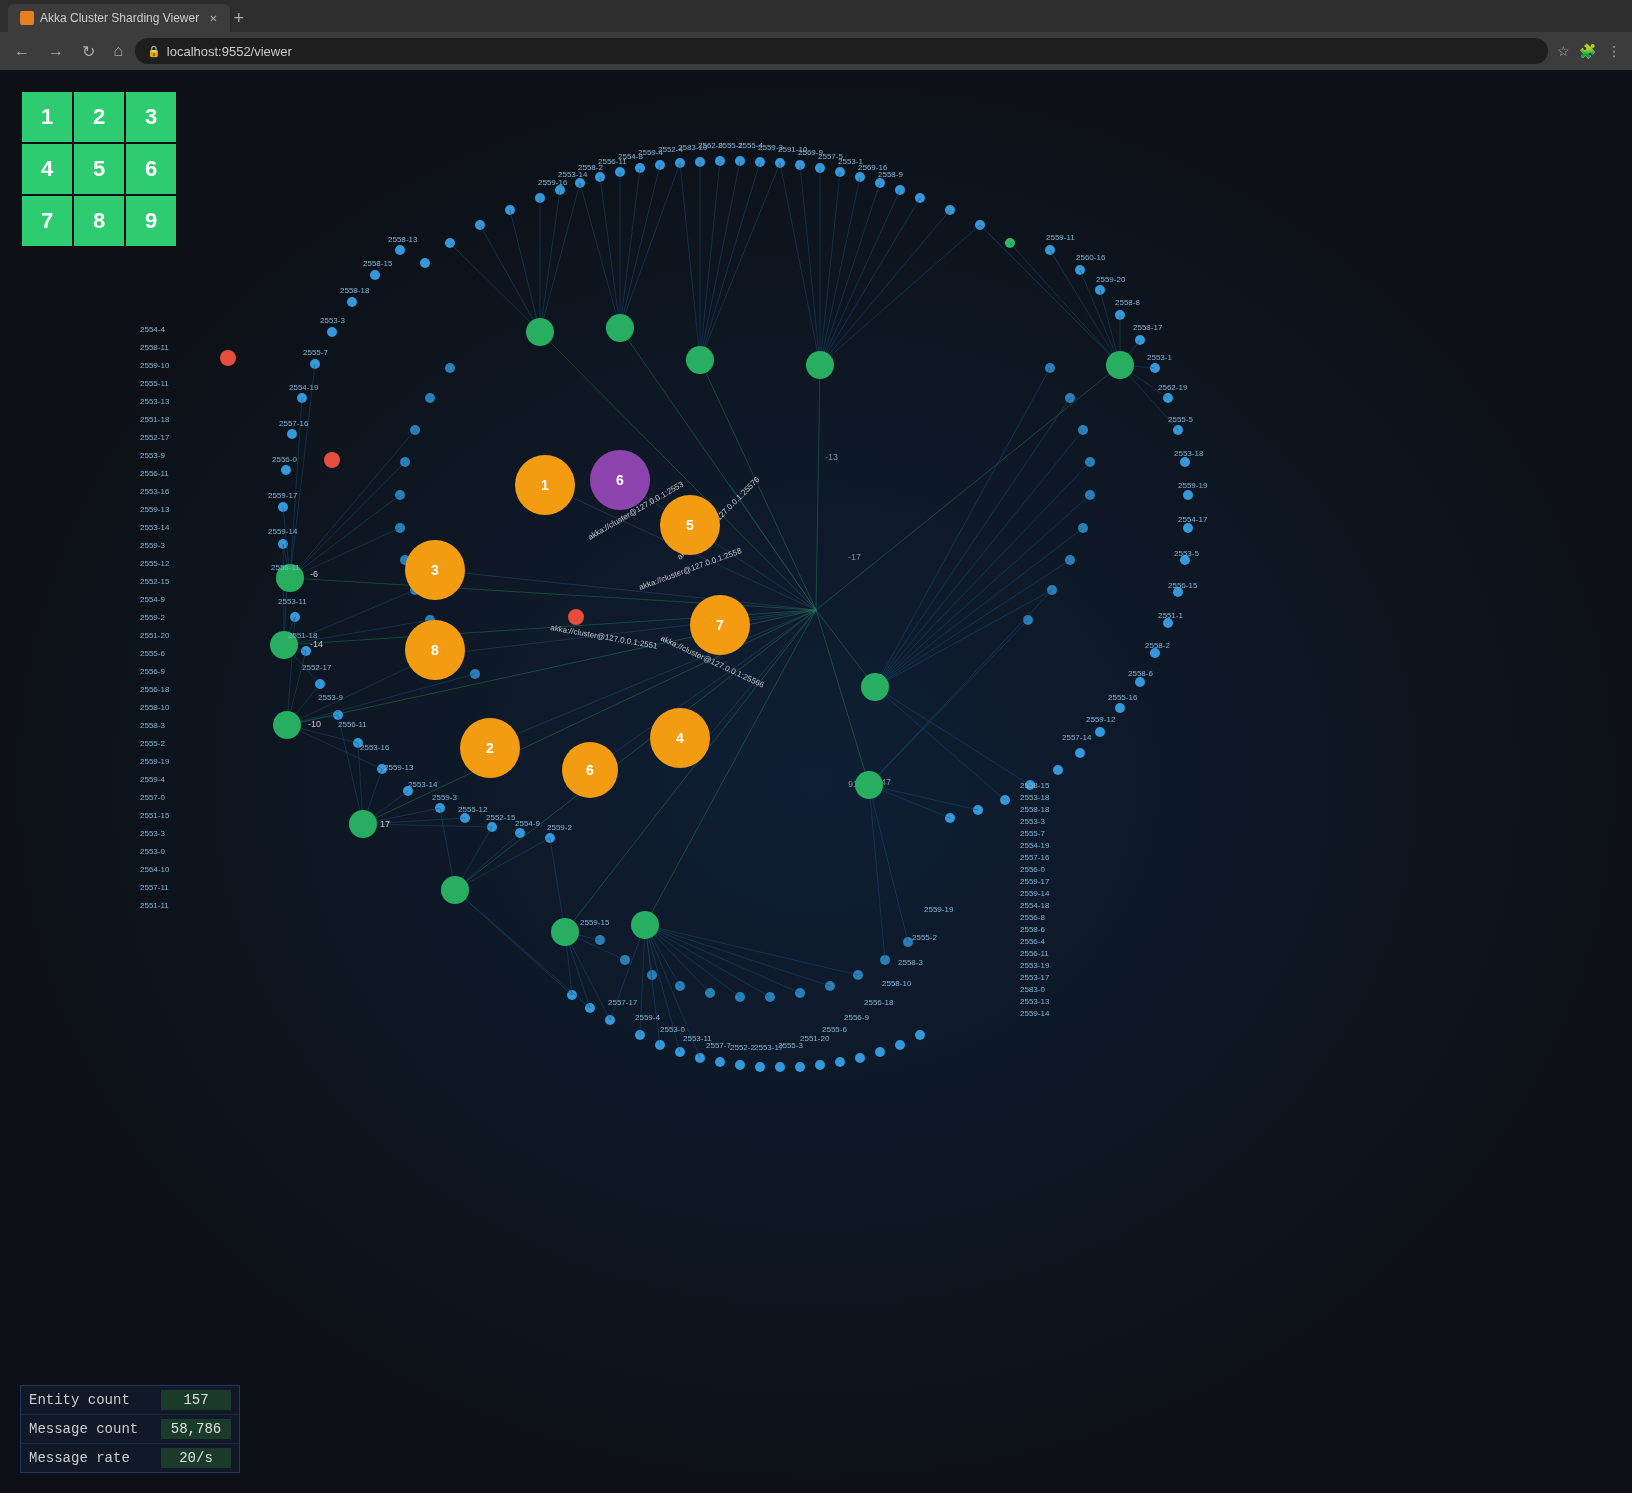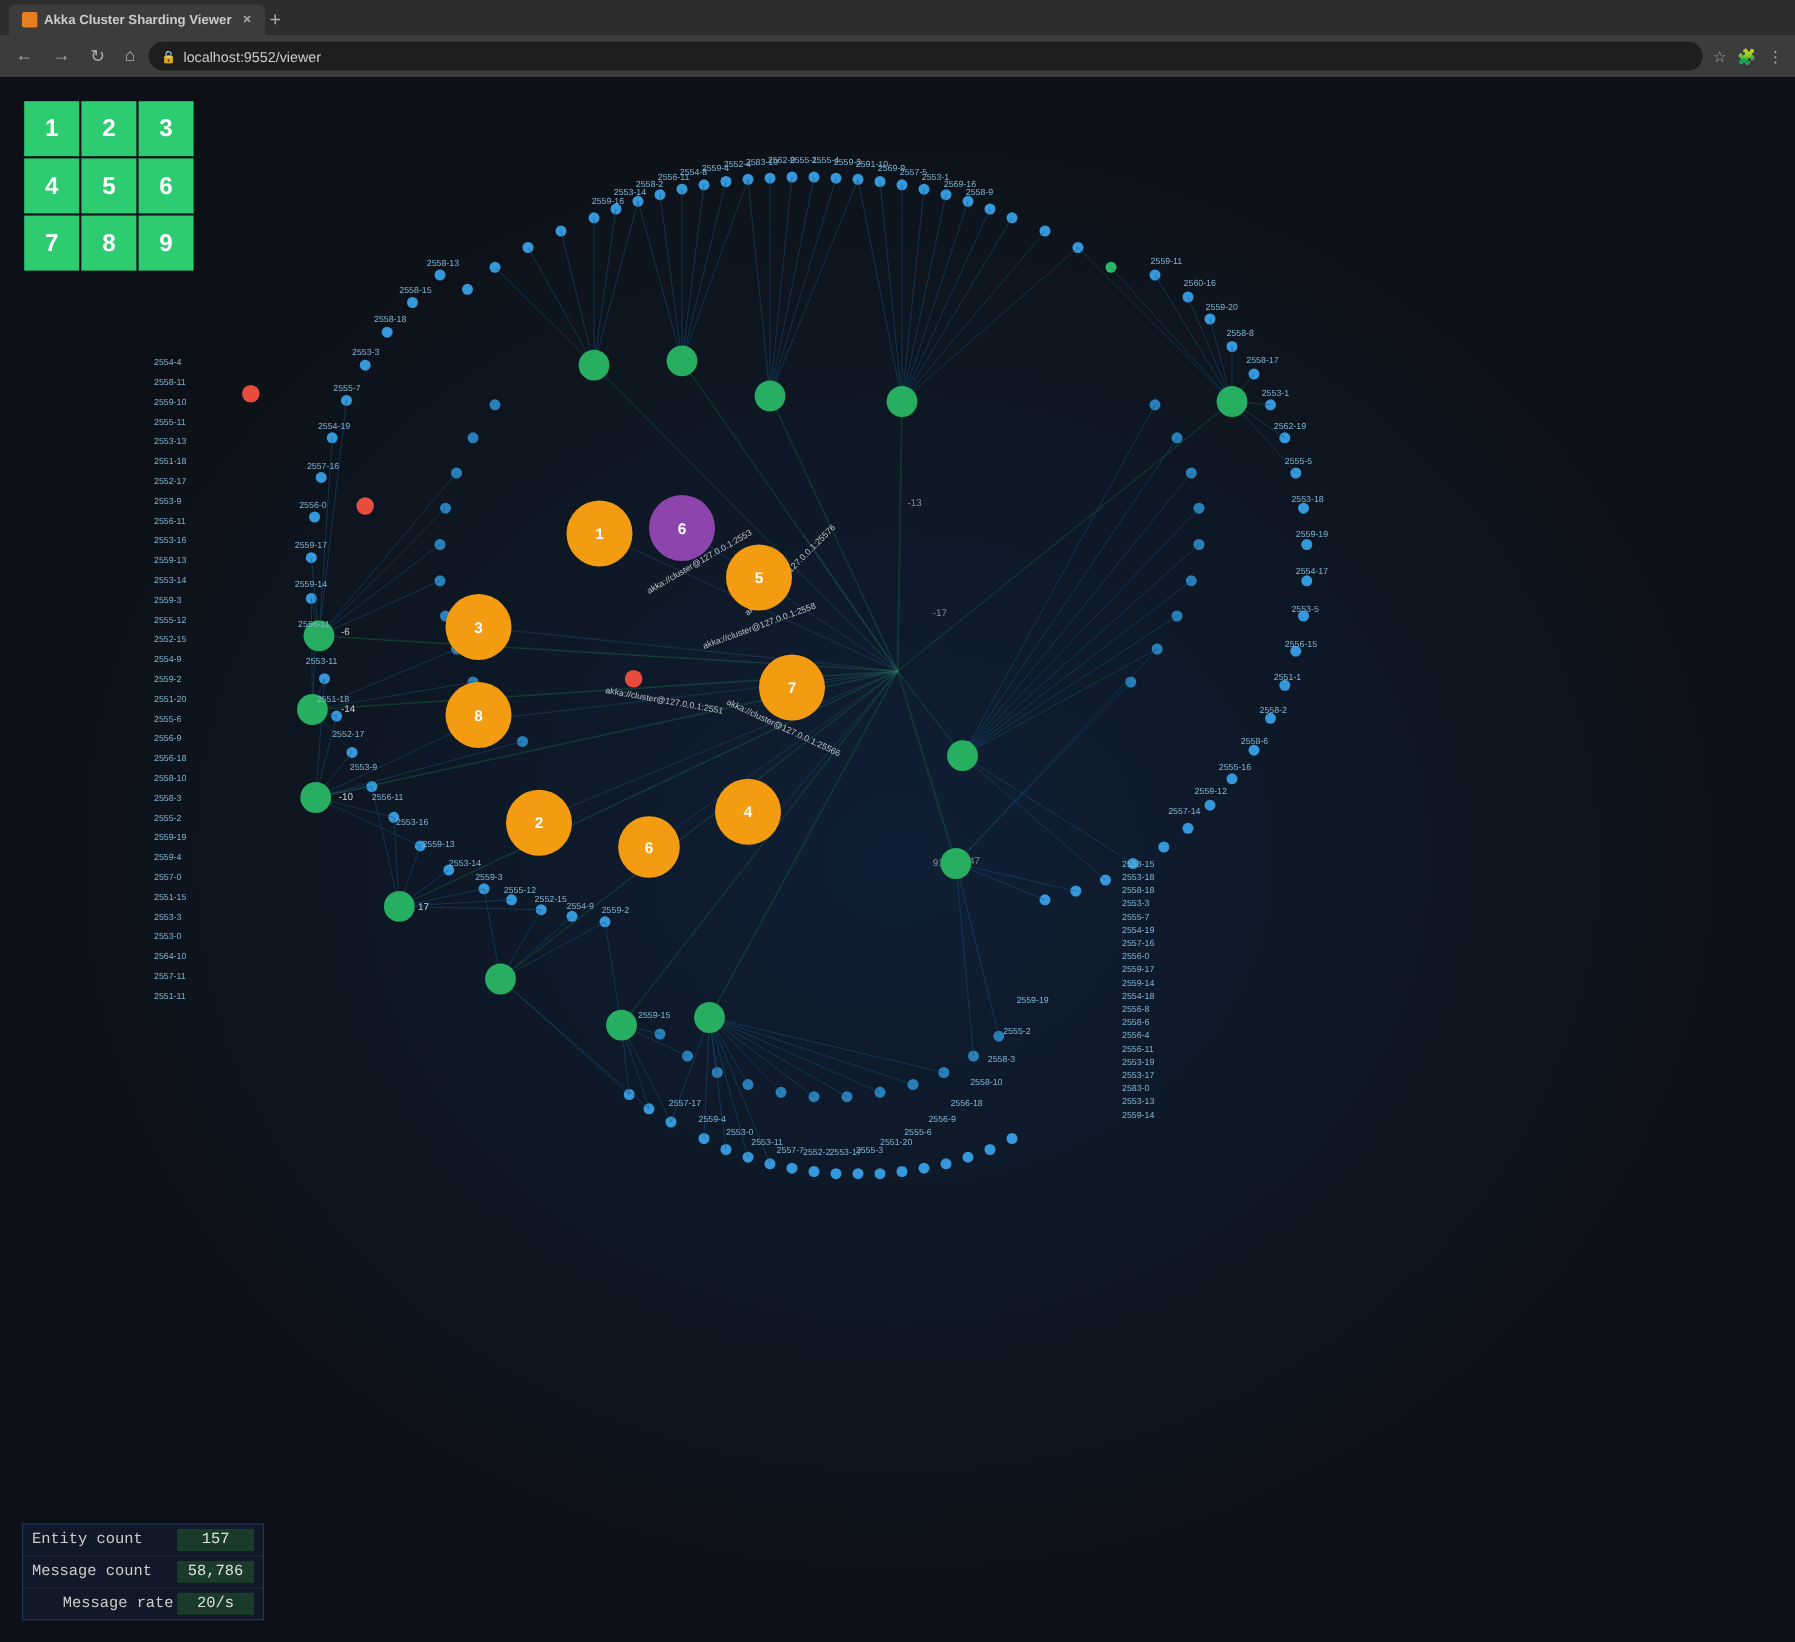--- a/index.html
+++ b/index.html
@@ -30,21 +30,20 @@
     .tab {
       background: #3c3c3c;
       color: #ccc;
       font-size: 12px;
       padding: 4px 12px;
       border-radius: 6px 6px 0 0;
       display: flex;
       align-items: center;
       gap: 6px;
       height: 28px;
-      font-weight: bold;
     }
     .tab .favicon {
       width: 14px;
       height: 14px;
       background: #e67e22;
       border-radius: 2px;
       display: inline-block;
     }
     .tab .close-btn {
       color: #aaa;
@@ -144,21 +143,21 @@
       min-width: 220px;
     }
     .stat-row {
       display: flex;
       align-items: center;
       justify-content: space-between;
       padding: 4px 8px;
       border-bottom: 1px solid #1a2a3a;
       font-family: Liberation Mono, monospace;
     }
-    .stat-row:last-child { border-bottom: none; margin-left: 28px; }
+    .stat-row:last-child { border-bottom: none; }
     .stat-label {
       color: #ccc;
       font-size: 14px;
     }
     .stat-value {
       background: #1a3a2a;
       color: #e0e0e0;
       font-size: 14px;
       padding: 2px 8px;
       min-width: 70px;

